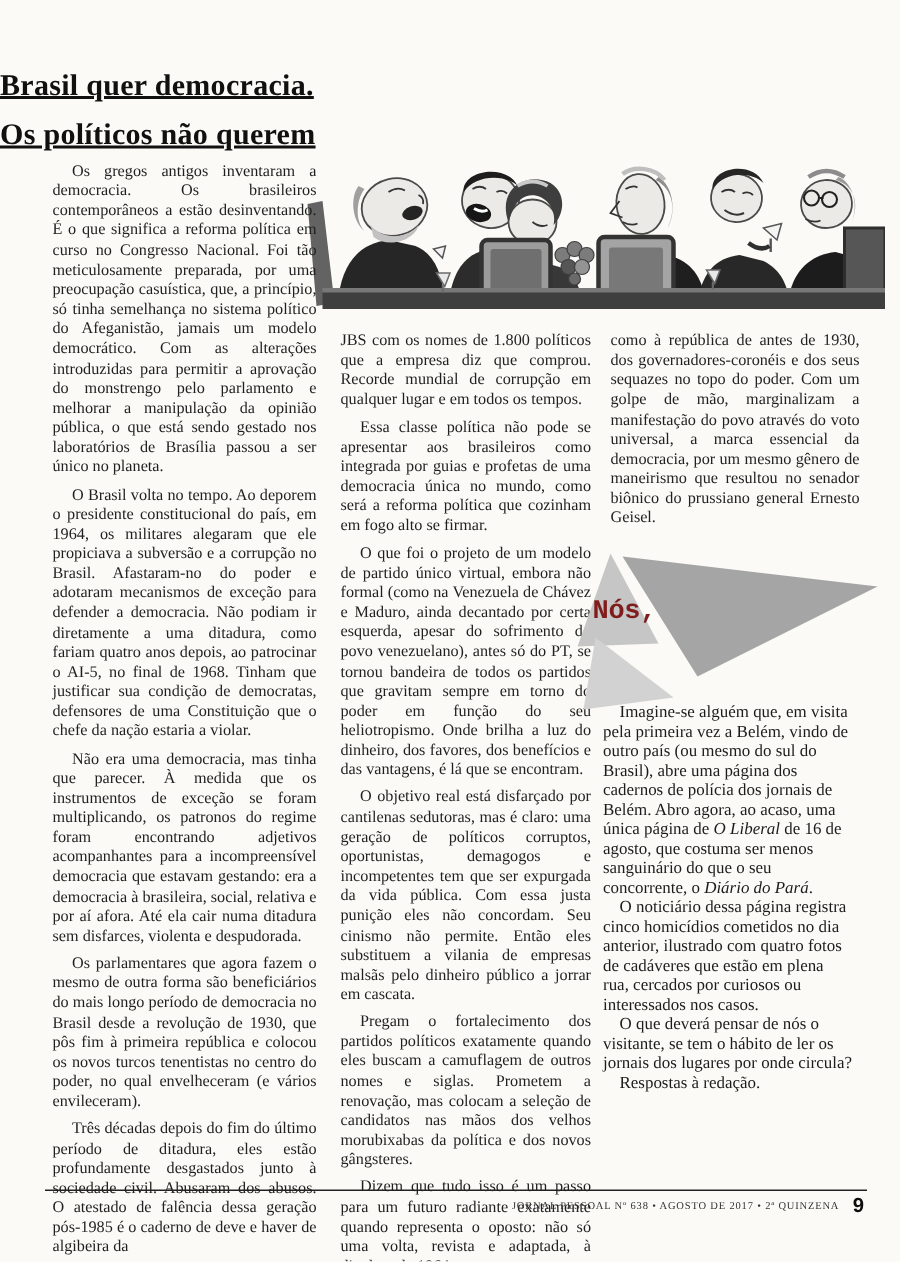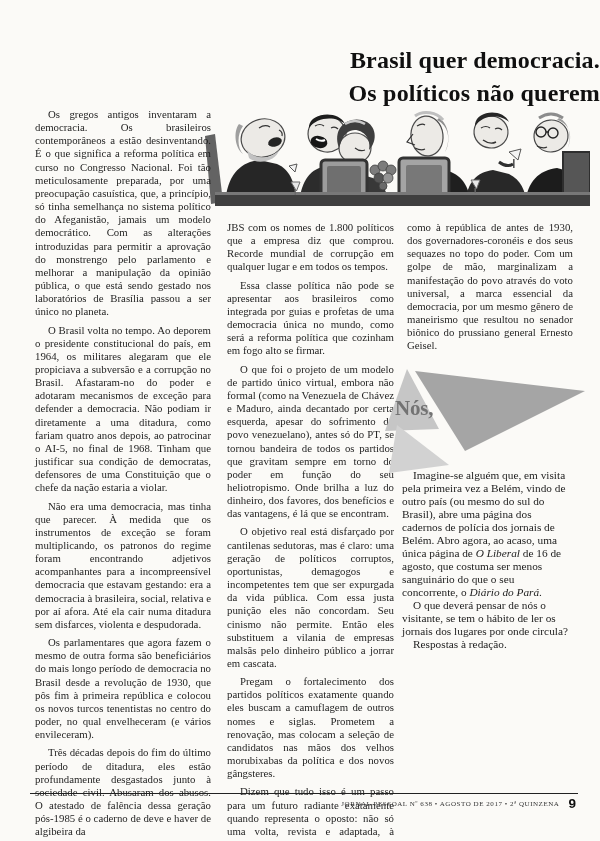--- a/index.html
+++ b/index.html
@@ -1,35 +1,35 @@
 <!DOCTYPE html>
 <html lang="pt-BR"><head>
 <meta charset="utf-8">
 <style>
   html,body{margin:0;padding:0;background:#fbfaf7;}
   .page{position:relative;width:600px;height:841px;background:#fbfaf7;overflow:hidden;
         font-family:"Liberation Serif",serif;color:#222;}
   
-  .title{position:absolute;top:28px;left:0;width:100%;text-align:right;
-         font-size:24px;line-height:33px;color:#101010;letter-spacing:.2px;}
+  .title{position:absolute;top:28px;left:0;width:100%;text-align:left;
+         font-size:20px;line-height:33px;color:#101010;letter-spacing:.2px;text-decoration:underline;}
   
   .illustration{position:absolute;left:203px;top:96px;width:387px;height:114px;}
   
   .col{position:absolute;font-size:10.8px;line-height:13.15px;text-align:justify;
        color:#1f1f1f;hyphens:auto;-webkit-hyphens:auto;}
   .col p{margin:5px;text-indent:13px;}
   .col p.cont{text-indent:0;}
   .col1{left:30px;top:103px;width:186px;}
   .col2{left:222px;top:216px;width:177px;}
   .col3{left:402px;top:216px;width:176px;}
   
   .sb-header{position:relative;margin-top:14px;height:102px;}
   .tri-graphic{position:absolute;left:-17px;top:0;width:200px;height:118px;overflow:visible;}
-  .sb-heading{position:absolute;left:-7px;top:26px;font-family:Liberation Serif, serif;
-              font-weight:bold;font-size:21px;line-height:30px;color:#737373;letter-spacing:-.2px;}
+  .sb-heading{position:absolute;left:-7px;top:26px;font-family:Liberation Mono, monospace;
+              font-weight:bold;font-size:18px;line-height:30px;color:#7f1d1d;letter-spacing:-.2px;}
   .sb{width:166px;}
   .sb p{margin:0;text-indent:11px;font-size:11.3px;line-height:13px;text-align:left;color:#1c1c1c;}
   .sb i{font-style:italic;}
   
   .footer-rule{position:absolute;left:30px;top:793px;width:548px;border-top:1.3px solid #222;}
   .footer{position:absolute;top:796px;right:24px;display:flex;align-items:center;gap:9px;}
   .footer .issue{font-size:7px;letter-spacing:.55px;color:#333;text-transform:uppercase;}
   .footer .pageno{font-family:"Liberation Sans",sans-serif;font-weight:bold;font-size:13.5px;color:#0d0d0d;}
 </style>
 </head>
@@ -159,20 +159,21 @@
         <polygon points="30,4 200,24 80,84" fill="#a5a5a5"></polygon>
         <polygon points="12,58 64,98 4,106" fill="#d2d2d2"></polygon>
       </svg>
       <div class="sb-heading">
         <span>Nós,</span><br>
       </div>
     </div>
 
     <section class="sb">
       <p><span>Imagine-se alguém que, em visita pela primeira vez a Belém, vindo de outro país (ou mesmo do sul do Brasil), abre uma página dos cadernos de polícia dos jornais de Belém. Abro agora, ao acaso, uma única página de </span><i>O Liberal</i><span> de 16 de agosto, que costuma ser menos sanguinário do que o seu concorrente, o </span><i>Diário do Pará</i><span>.</span></p>
+      <p>O noticiário dessa página registra cinco homicídios cometidos no dia anterior, ilustrado com quatro fotos de cadáveres que estão em plena rua, cercados por curiosos ou interessados nos casos.</p>
       <p>O que deverá pensar de nós o visitante, se tem o hábito de ler os jornais dos lugares por onde circula?</p>
       <p>Respostas à redação.</p>
     </section>
   </div>
 
   <div class="footer-rule"></div>
   <div class="footer">
     <span class="issue">JORNAL PESSOAL Nº 638 • AGOSTO DE 2017 • 2ª QUINZENA</span>
     <span class="pageno">9</span>
   </div>

